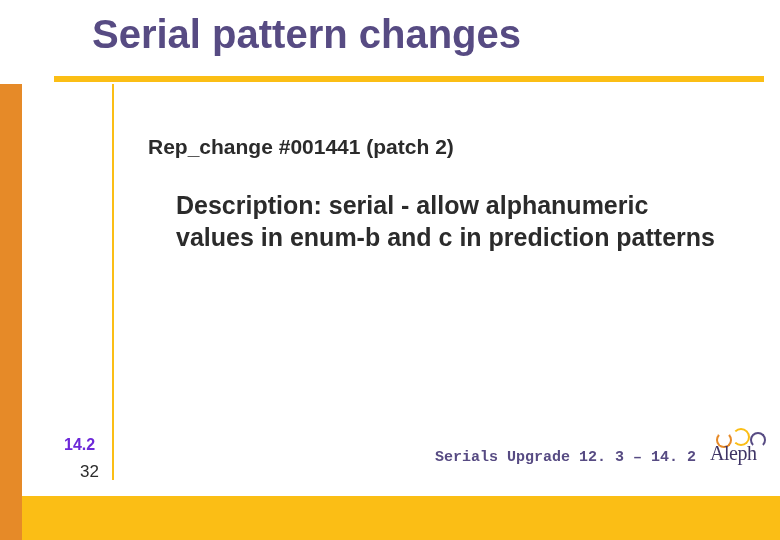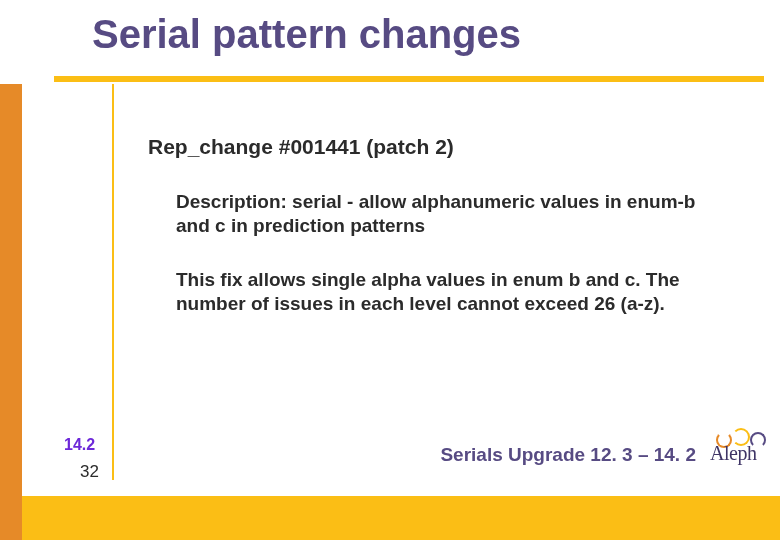--- a/index.html
+++ b/index.html
@@ -57,21 +57,21 @@
   }
   .content p {
     margin: 0 0 30px 0;
     font-weight: bold;
     font-size: 21px;
     line-height: 1.25;
     color: #2B2B2B;
   }
   .content p.indent {
     padding-left: 28px;
-    font-size: 19px;
+    font-size: 25px;
   }
   .version-tag {
     position: absolute;
     left: 64px;
     top: 436px;
     font-weight: bold;
     font-size: 16px;
     color: #6d28d9;
   }
   .page-num {
@@ -95,22 +95,23 @@
     top: 496px;
     width: 22px;
     height: 44px;
     background: #E68A28;
   }
   .footer-text {
     position: absolute;
     right: 84px;
     bottom: 10px;
     font-weight: bold;
-    font-size: 19px;
+    font-size: 15px;
     color: #574B83;
+    font-family: Liberation Mono, monospace;
   }
   .logo {
     position: absolute;
     right: 2px;
     bottom: 4px;
     width: 68px;
     height: 36px;
   }
   .logo-text {
     font-family: Georgia, serif;
@@ -143,21 +144,20 @@
 
   <div class="title">Serial pattern changes</div>
   <div class="title-rule"></div>
 
   <div class="orange-bar"></div>
   <div class="content-vert-rule"></div>
 
   <div class="content">
     <p>Rep_change #001441 (patch 2)</p>
     <p class="indent">Description: serial - allow alphanumeric values in enum-b and c in prediction patterns</p>
-    <p class="indent">This fix allows single alpha values in enum b and c.  The number of issues in each level cannot exceed 26 (a-z).</p>
   </div>
 
   <div class="version-tag">14.2</div>
   <div class="page-num">32</div>
 
   <div class="footer-bar"></div>
   <div class="orange-corner"></div>
   <div class="footer-text">Serials Upgrade 12. 3 – 14. 2</div>
 
   <div class="logo">

